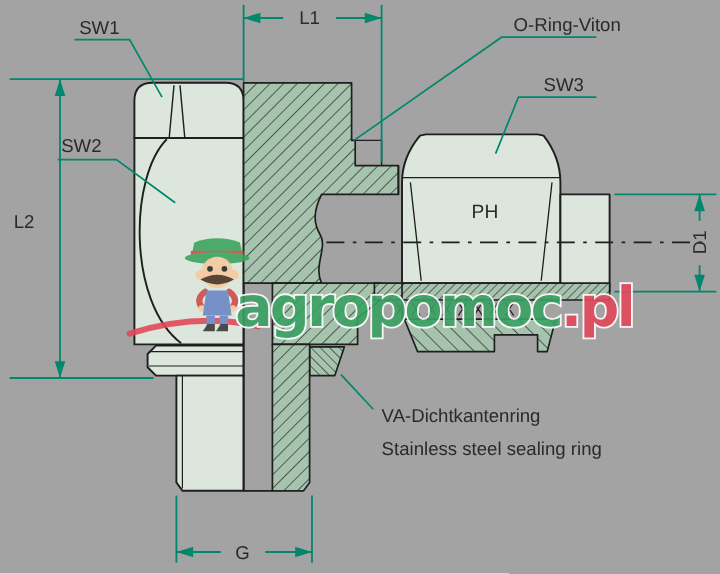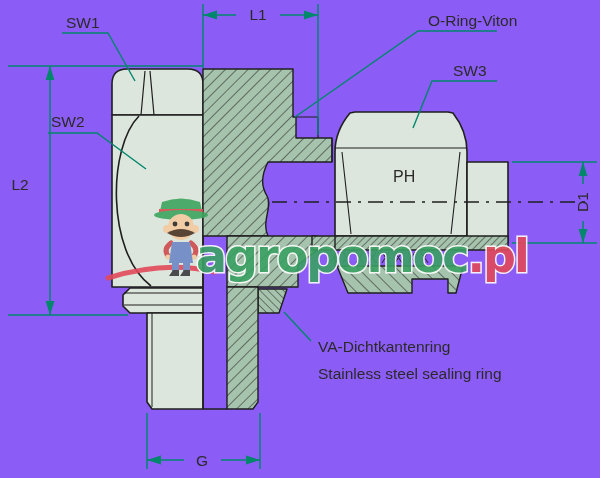--- a/index.html
+++ b/index.html
@@ -1,16 +1,16 @@
 <!DOCTYPE html>
 <html><head>
 <meta charset="utf-8">
 <style>
   html,body{margin:0;padding:0;background:#fff;}
-  .stage{position:relative;width:600px;height:478px;background:#8b5cf6;overflow:hidden;
+  .stage{position:relative;width:600px;height:478px;background:#a3a3a3;overflow:hidden;
          font-family:"Liberation Sans",sans-serif;}
   svg{position:absolute;left:0;top:0;}
   .lbl{font:15.5px "Liberation Sans",sans-serif;fill:#2b2a29;}
   .lbl-big{font:16px "Liberation Sans",sans-serif;fill:#2b2a29;}
   .dimlbl{font:15.5px "Liberation Sans",sans-serif;fill:#2b2a29;}
   .brand{font:bold 46px "DejaVu Sans",sans-serif;letter-spacing:-2px;
          paint-order:stroke;stroke:#ffffff;stroke-width:3px;}
 </style>
 </head>
 <body>

